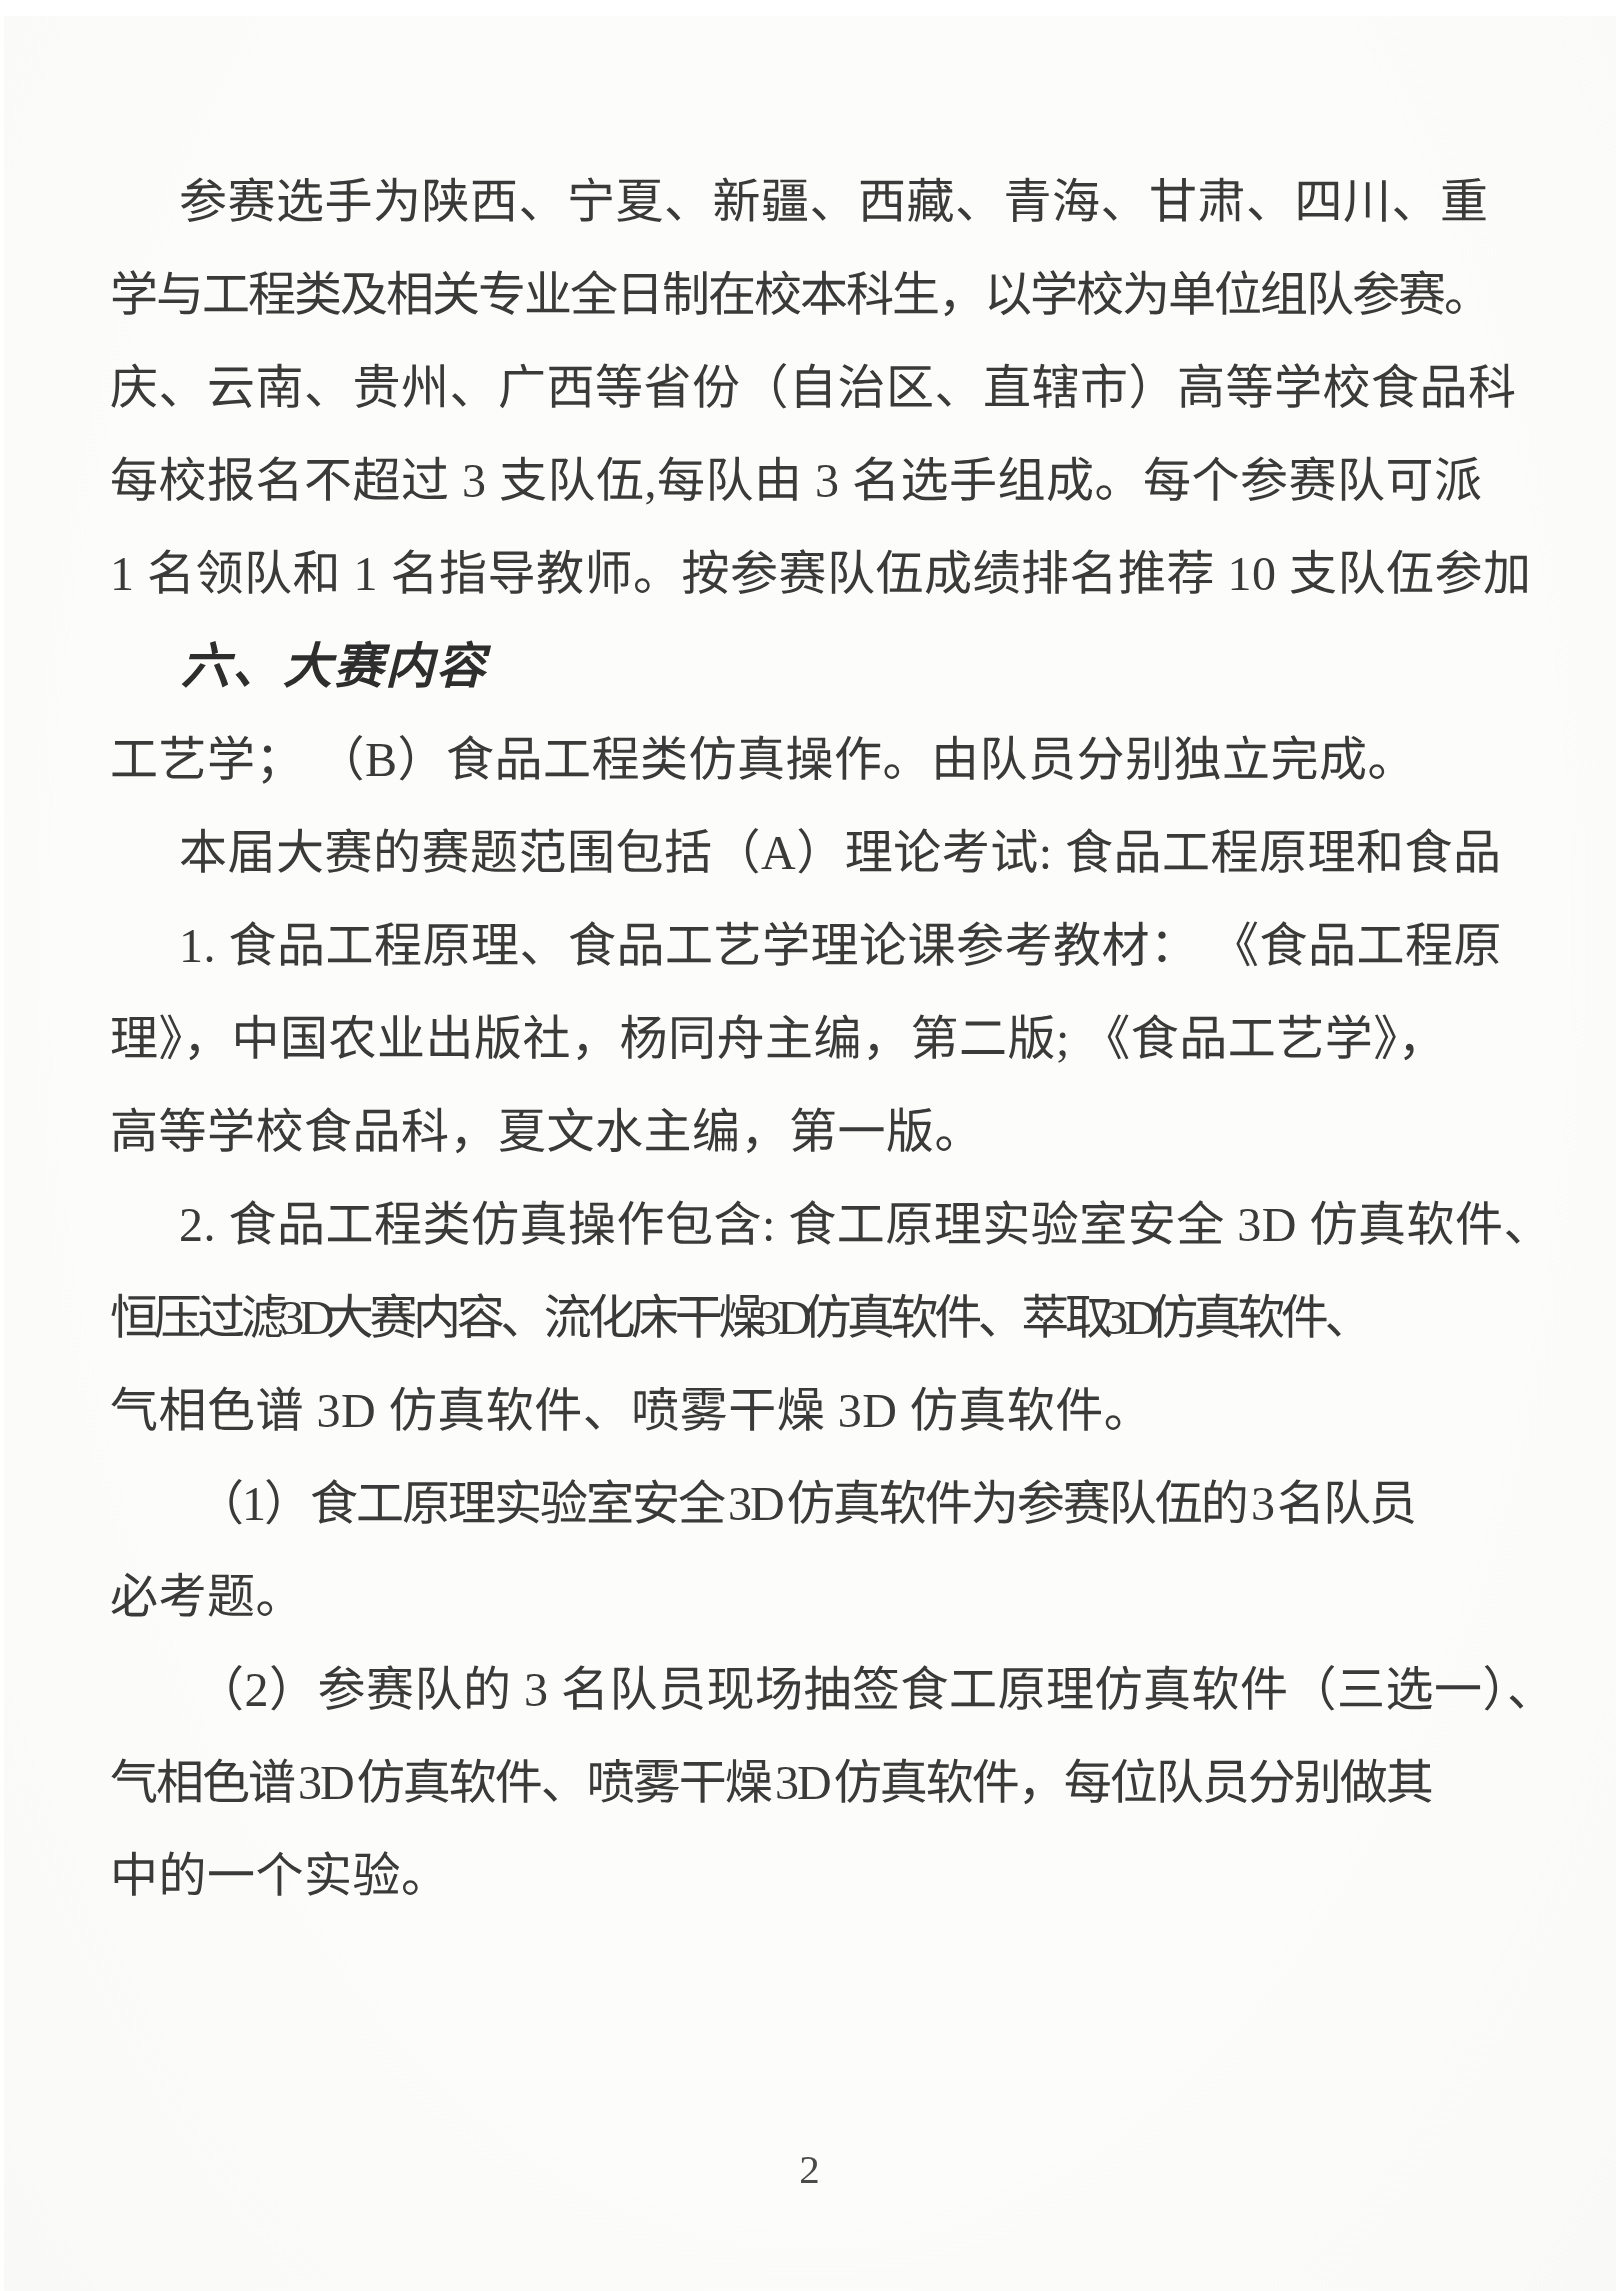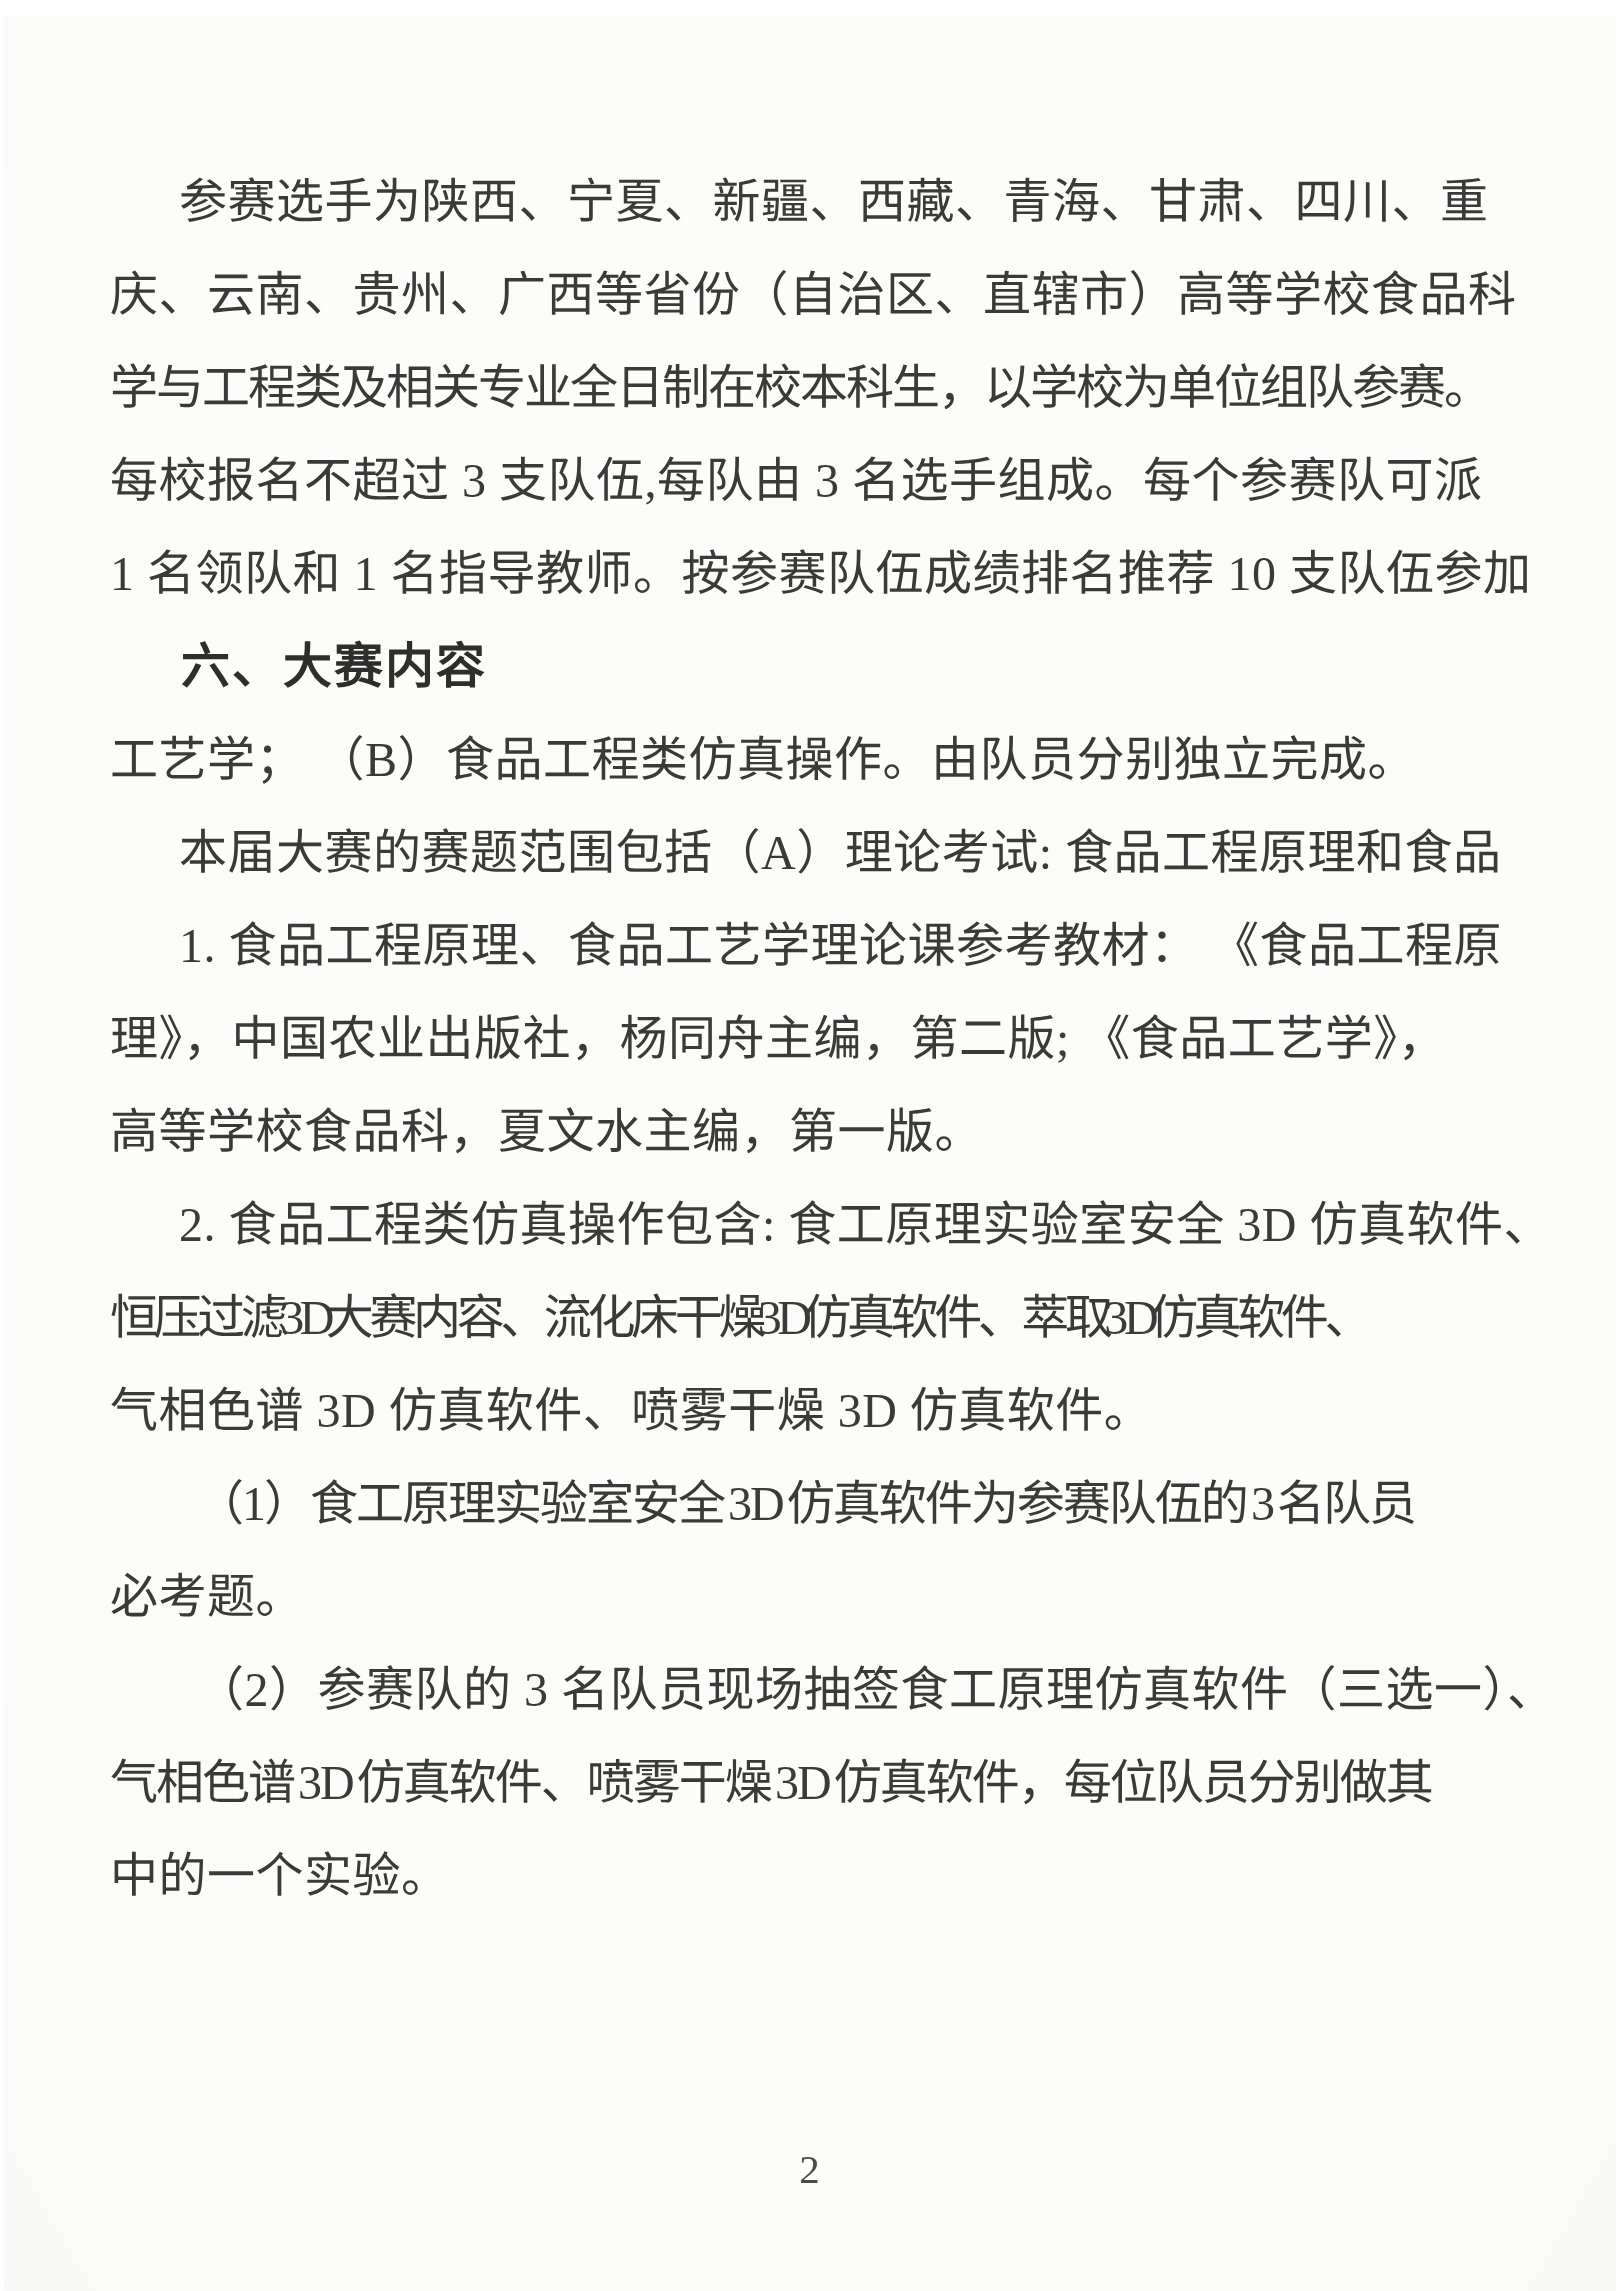--- a/index.html
+++ b/index.html
@@ -45,42 +45,43 @@
   .heading {
     display: block;
     height: 93px;
     line-height: 93px;
     padding-left: 71px;
     font-size: 49px;
     font-weight: bold;
     color: #2e2e2e;
     letter-spacing: 2px;
     margin: 0;
+    font-style: italic;
   }
   .page-number {
     position: absolute;
     top: 2129px;
     left: 0;
     width: 100%;
     text-align: center;
     font-size: 41px;
     color: #4a4a4a;
     letter-spacing: 1px;
   }
 </style>
 </head>
 <body>
 
 <div class="page">
   <div class="content">
 
     <div class="para">
       <span class="line ind">参赛选手为陕西、宁夏、新疆、西藏、青海、甘肃、四川、重</span>
+      <span class="line t1">学与工程类及相关专业全日制在校本科生，以学校为单位组队参赛。</span>
       <span class="line">庆、云南、贵州、广西等省份（自治区、直辖市）高等学校食品科</span>
-      <span class="line t1">学与工程类及相关专业全日制在校本科生，以学校为单位组队参赛。</span>
       <span class="line">每校报名不超过 3 支队伍,每队由 3 名选手组成。每个参赛队可派</span>
       <span class="line">1 名领队和 1 名指导教师。按参赛队伍成绩排名推荐 10 支队伍参加</span>
     </div>
 
     <h2 class="heading">六、大赛内容</h2>
 
     <div class="para">
       <span class="line">工艺学； （B）食品工程类仿真操作。由队员分别独立完成。</span>
       <span class="line ind">本届大赛的赛题范围包括（A）理论考试: 食品工程原理和食品</span>
     </div>

